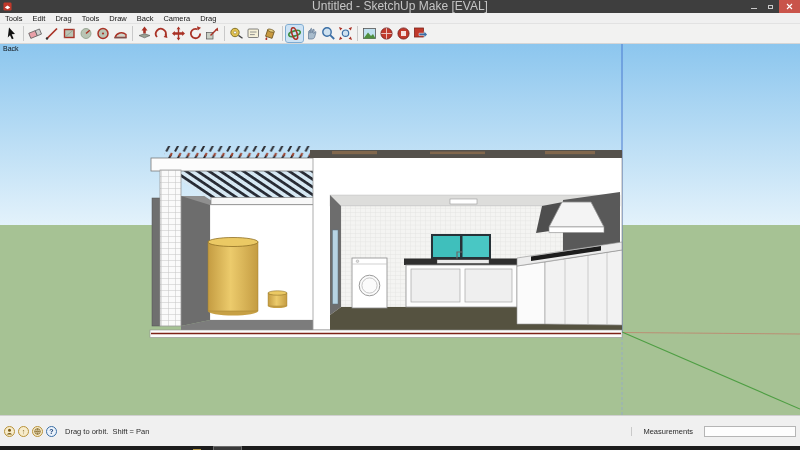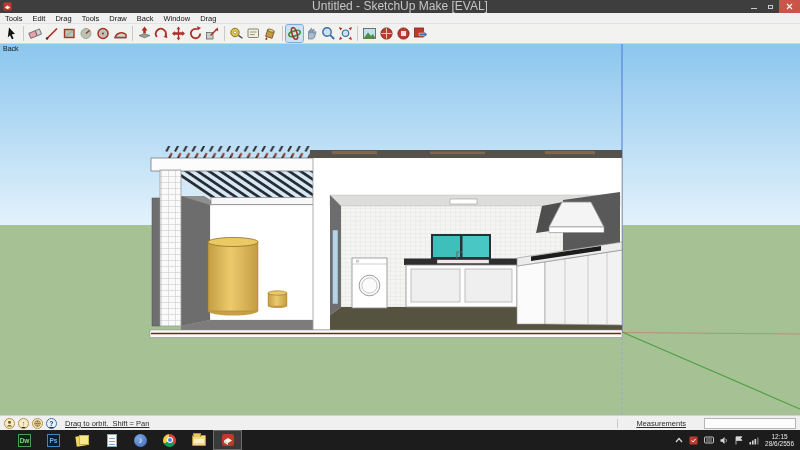--- a/index.html
+++ b/index.html
@@ -26,25 +26,25 @@
   .tbtn{width:17px;height:17px;display:flex;align-items:center;justify-content:center;border-radius:2px;flex:0 0 auto;}
   .tbtn.active{background:#CDE3F5;outline:1px solid #7FACD2;}
   .tsep{width:1px;height:15px;background:#C9C9C9;margin:0 3px;flex:0 0 auto;}
 
   
   .viewport{height:371px;position:relative;background:#9CC8EA;}
   .viewport svg.scene{display:block;}
   .scene-tab{position:absolute;top:1px;left:3px;font-size:7px;color:#10151a;}
 
   
-  .statusbar{height:15px;background:#F0F0F0;border-top:1px solid #D0D0D0;display:flex;align-items:center;padding:0 4px;font-size:7.5px;color:#2b2b2b;text-decoration:underline;}
+  .statusbar{height:31px;background:#F0F0F0;border-top:1px solid #D0D0D0;display:flex;align-items:center;padding:0 4px;font-size:7.5px;color:#2b2b2b;}
   .sicon{width:11px;height:11px;border-radius:50%;display:flex;align-items:center;justify-content:center;margin-right:3px;font-size:7px;background:#F7ECCB;border:1px solid #B8923A;color:#7A5C1A;font-weight:bold;flex:0 0 auto;}
   .sicon.help{background:#EAF2FB;border-color:#3A6EA5;color:#1B3F74;}
   .hint{margin-left:5px;white-space:pre;}
-  .meas{margin-left:auto;display:flex;align-items:center;gap:18px;}
+  .meas{margin-left:auto;display:flex;align-items:center;gap:11px;}
   .meas-sep{width:1px;height:9px;background:#C9C9C9;}
   .meas-box{width:92px;height:11px;background:#FDFDFD;border:1px solid #B5B5B5;font-size:7px;padding:0 2px;color:#333;}
 
   
   .taskbar{height:20px;background:#1C1C1C;display:flex;align-items:center;padding-left:10px;}
   .tapp{width:29px;height:20px;display:flex;align-items:center;justify-content:center;flex:0 0 auto;}
   .tapp.active{background:#3A3A3A;box-shadow:inset 0 0 0 1px #6B6B6B;}
   .badge{width:13px;height:13px;display:flex;align-items:center;justify-content:center;font-size:6.5px;font-weight:bold;}
   .dw{background:#0D260D;border:1px solid #4F9B4F;color:#7FDC7F;}
   .ps{background:#081E30;border:1px solid #3E86C8;color:#66B6EF;}
@@ -90,21 +90,21 @@
     </div>
   </div>
 
   <div class="menubar">
     <span class="menu-item">Tools</span>
     <span class="menu-item">Edit</span>
     <span class="menu-item">Drag</span>
     <span class="menu-item">Tools</span>
     <span class="menu-item">Draw</span>
     <span class="menu-item">Back</span>
-    <span class="menu-item">Window</span>
+    <span class="menu-item">Camera</span>
     <span class="menu-item">Drag</span>
   </div>
 
   <div class="toolbar">
     <span class="tbtn">
       <svg width="17" height="17">
           <path d="M6,2.5 L12,9 L8.7,9.3 L10.6,13.6 L8.9,14.3 L7,10.2 L4.8,12.4 Z" fill="#111"></path>
         </svg>
     </span>
     <span class="tsep"></span>

